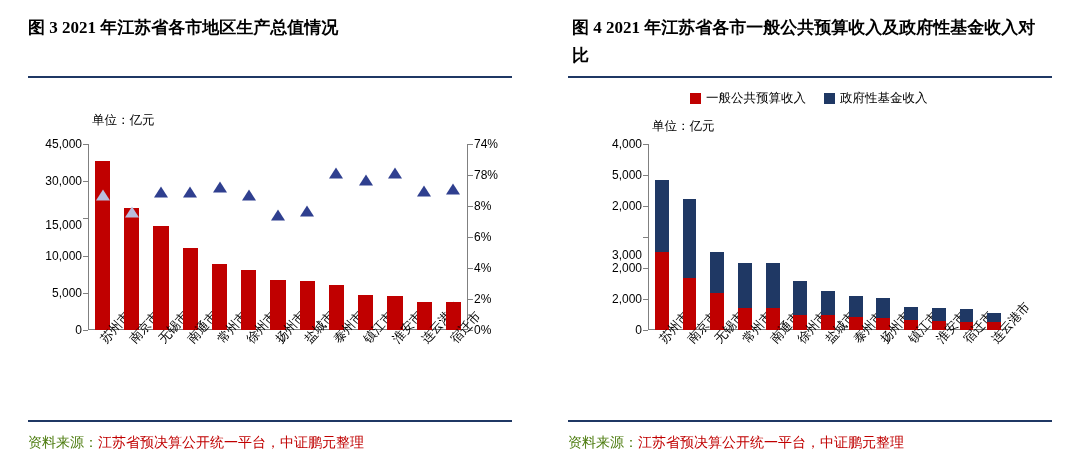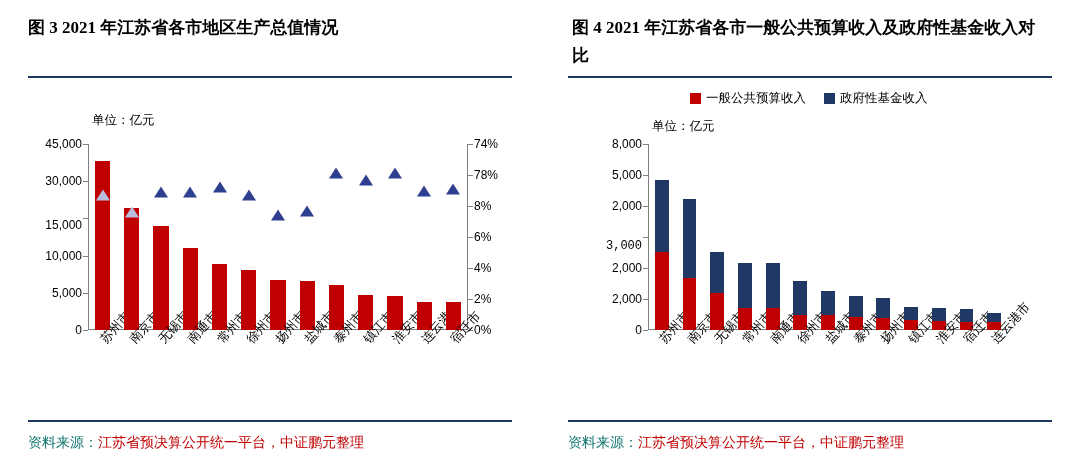--- a/index.html
+++ b/index.html
@@ -29,21 +29,21 @@
   .panel-right .rule{left:28px;width:484px;}
   .rule-top{top:76px;}
   .rule-bottom{top:420px;}
 
   .source{
     position:absolute;left:28px;top:434px;
     font-size:14px;color:#c00000;
     font-family:"Liberation Serif", serif;
     white-space:nowrap;
   }
-  .source .lbl{color:#0f766e;}
+  .source .lbl{color:#4d7c0f;}
 
   
   .legend{
     position:absolute;display:flex;align-items:center;gap:18px;
     font-size:12.5px;color:#000;
   }
   .legend .item{display:flex;align-items:center;gap:5px;white-space:nowrap;}
   .swatch{width:11px;height:11px;display:inline-block;}
   .swatch.red{background:#c00000;}
   .swatch.blue{background:#1f3864;}
@@ -223,27 +223,27 @@
     <div class="unit" style="left:112px;top:118px;">单位：亿元</div>
 
     <div class="plot" id="plot-right" style="left:108px;top:144px;width:360px;height:186px;">
       <div class="frame"></div>
     <div class="ytick" style="top: 186px;">0</div>
         <div class="tickmark" style="top: 186px;"></div>
         <div class="ytick" style="top: 155px;">2,000</div>
         <div class="tickmark" style="top: 155px;"></div>
         <div class="ytick" style="top: 124px;">2,000</div>
         <div class="tickmark" style="top: 124px;"></div>
-        <div class="ytick" style="top: 102px; font-family: Liberation Mono, monospace;">3,000</div>
+        <div class="ytick" style="top: 111px;">3,000</div>
         <div class="tickmark" style="top: 93px;"></div>
         <div class="ytick" style="top: 62px;">2,000</div>
         <div class="tickmark" style="top: 62px;"></div>
         <div class="ytick" style="top: 31px;">5,000</div>
         <div class="tickmark" style="top: 31px;"></div>
-        <div class="ytick" style="top: 0px;">8,000</div>
+        <div class="ytick" style="top: 0px;">4,000</div>
         <div class="tickmark" style="top: 0px;"></div>
         <div class="bar" style="left: 6.92308px; width: 13.8462px; height: 150.04px;">
           <div class="seg red" style="bottom: 0px; height: 77.81px;"></div>
           <div class="seg blue" style="bottom: 77.81px; height: 72.23px;"></div>
         </div>
         <div class="xlab" style="left: 7.84615px; top: 192px;">苏州市</div>
         <div class="bar" style="left: 34.6154px; width: 13.8462px; height: 130.634px;">
           <div class="seg red" style="bottom: 0px; height: 52.514px;"></div>
           <div class="seg blue" style="bottom: 52.514px; height: 78.12px;"></div>
         </div>

